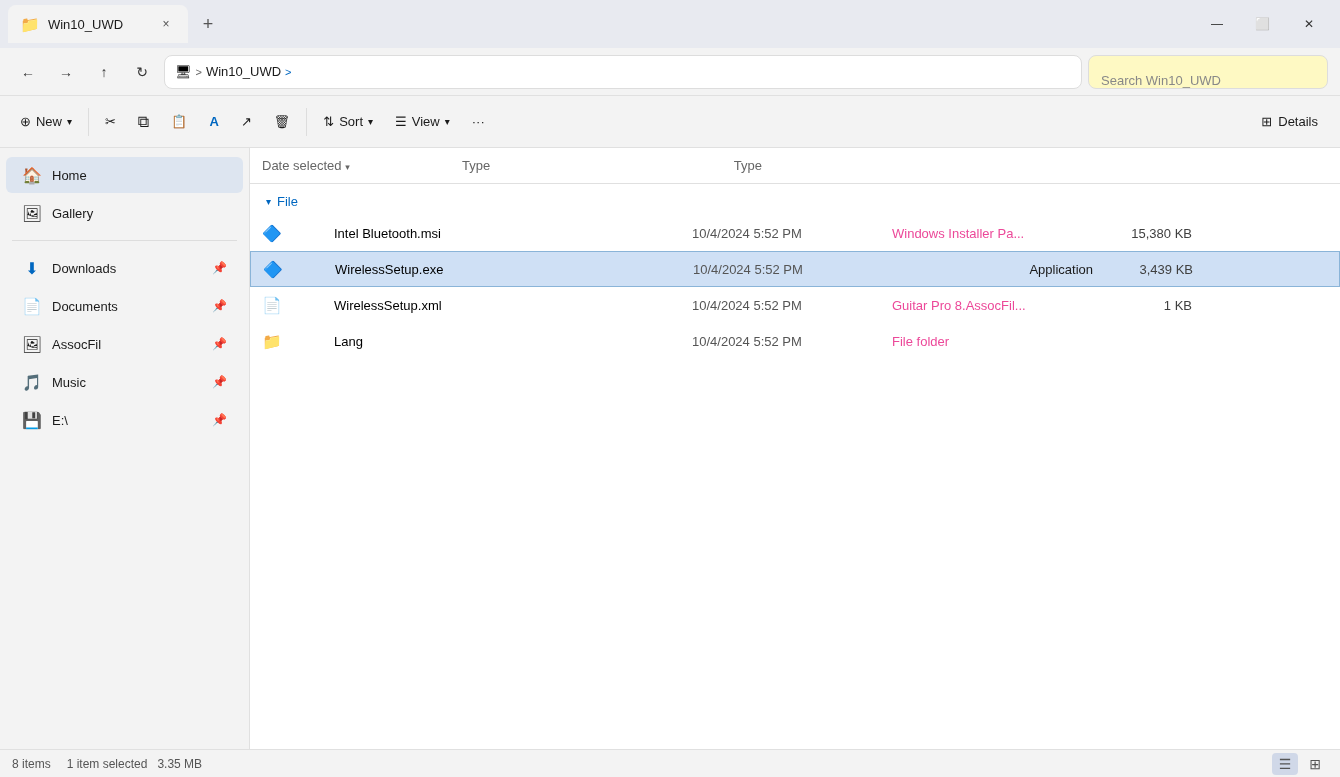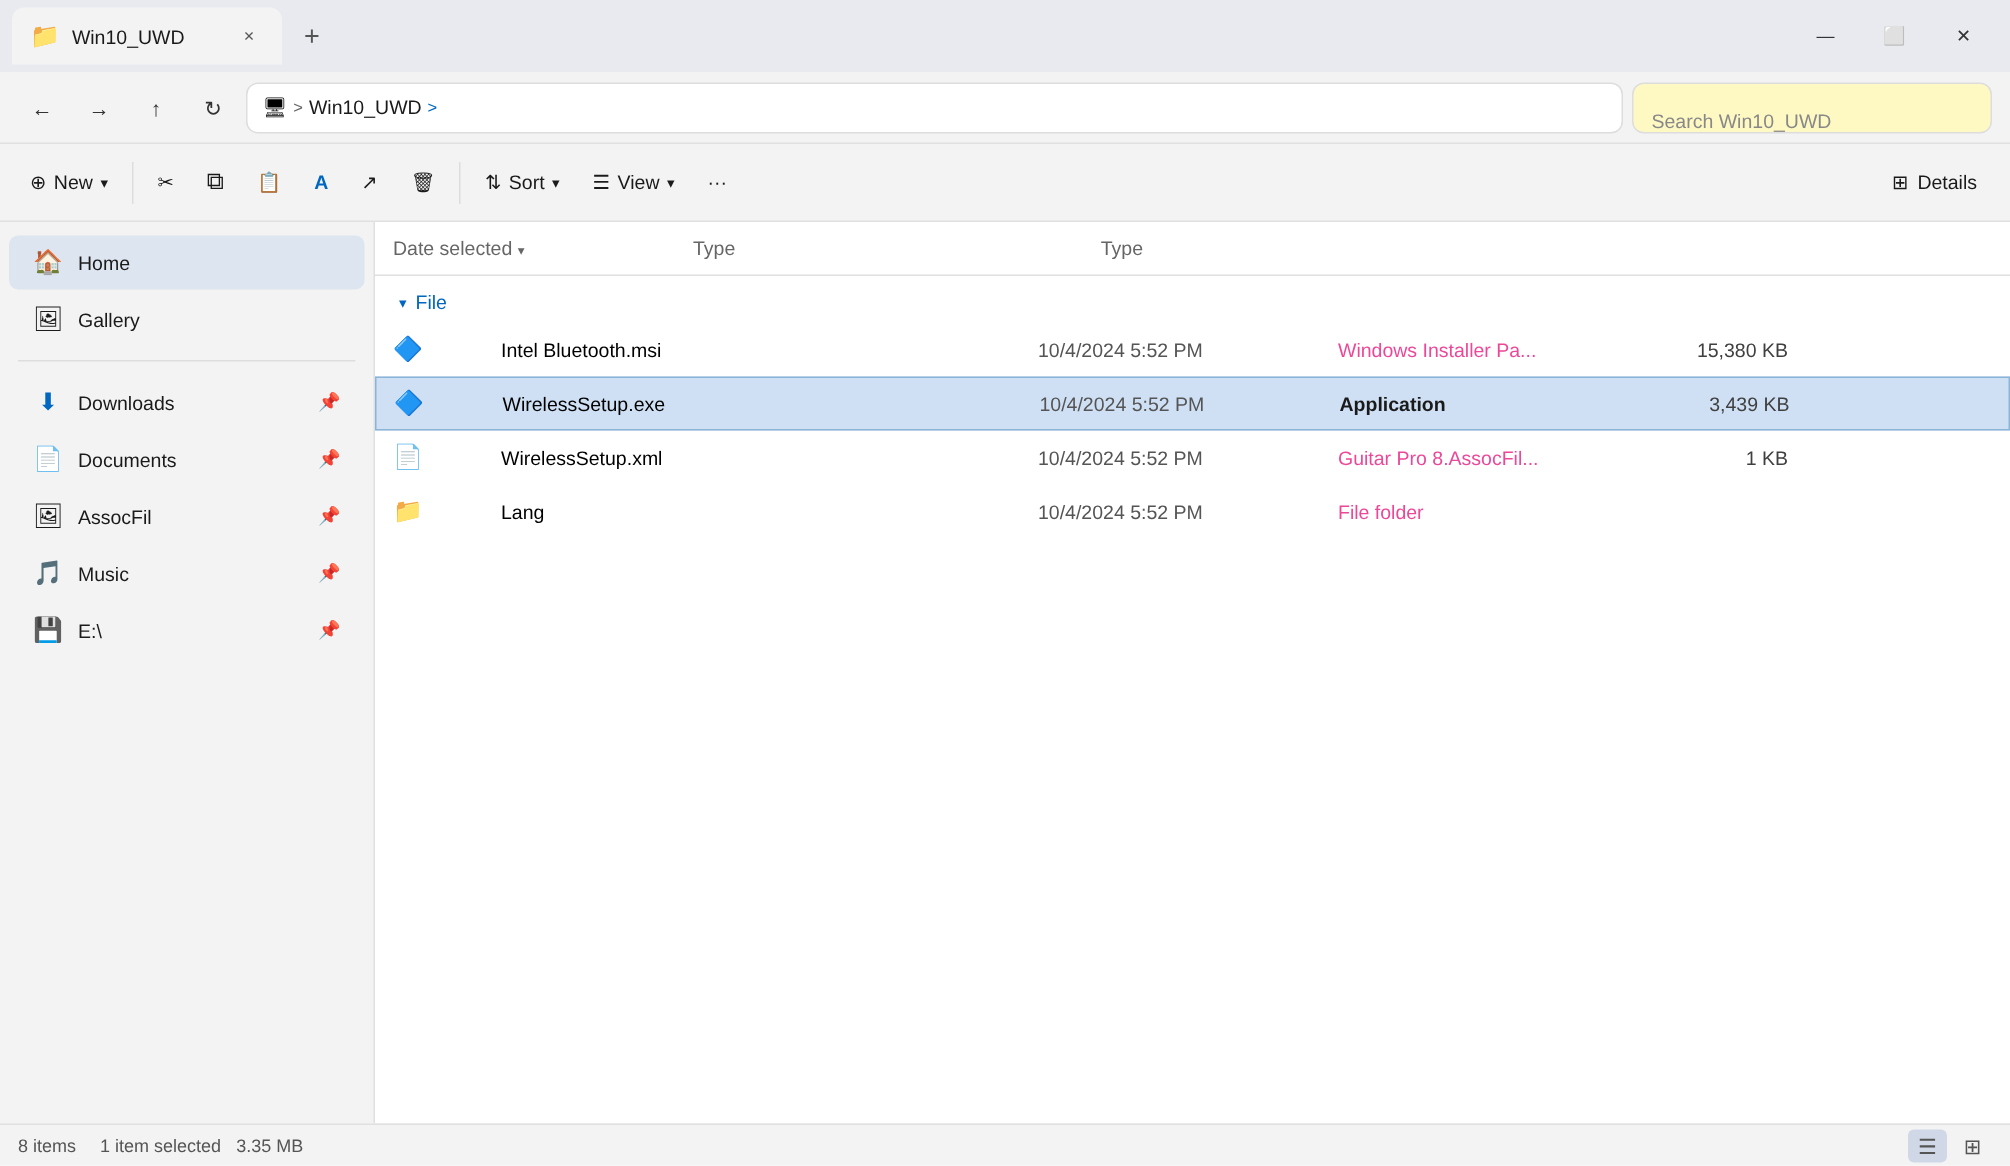--- a/index.html
+++ b/index.html
@@ -299,21 +299,21 @@
         <div class="file-type">Windows Installer Pa...</div>
         <div class="file-size">15,380 KB</div>
       </div>
 
       <div class="file-row selected">
         <div class="file-name-cell">
           <span class="file-icon exe-icon">🔷</span>
           <span class="file-name-text">WirelessSetup.exe</span>
         </div>
         <div class="file-date">10/4/2024 5:52 PM</div>
-        <div class="file-type" style="color:#1a1a1a; font-weight:700;">Application</div>
+        <div class="file-type" style="color:#1a1a1a; font-weight:400;text-align:right;">Application</div>
         <div class="file-size">3,439 KB</div>
       </div>
 
       <div class="file-row">
         <div class="file-name-cell">
           <span class="file-icon xml-icon">📄</span>
           <span class="file-name-text">WirelessSetup.xml</span>
         </div>
         <div class="file-date">10/4/2024 5:52 PM</div>
         <div class="file-type">Guitar Pro 8.AssocFil...</div>

